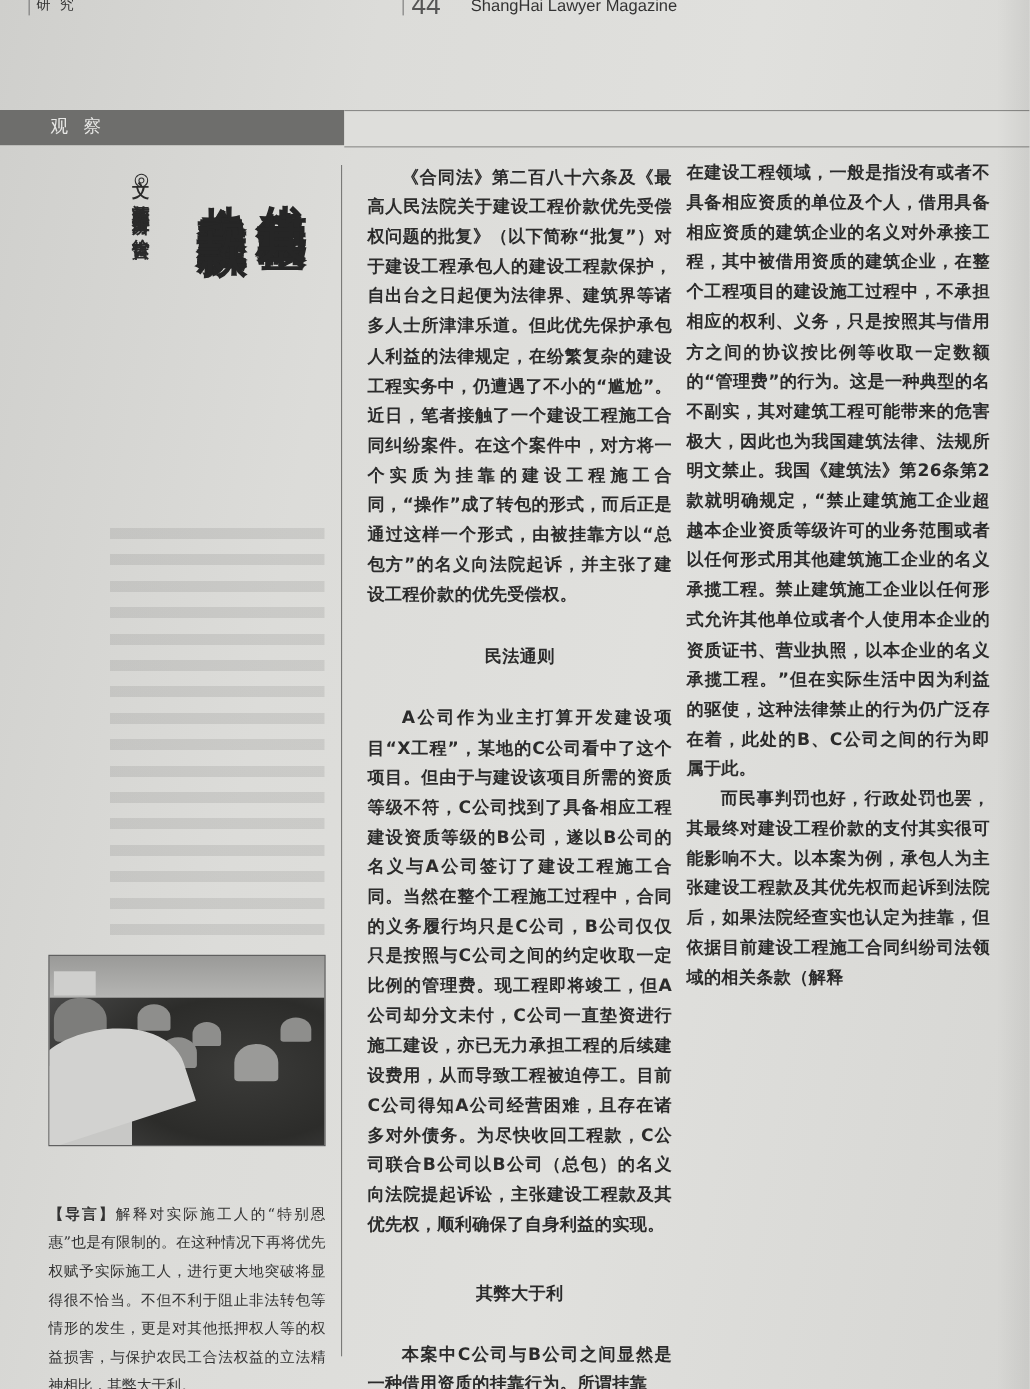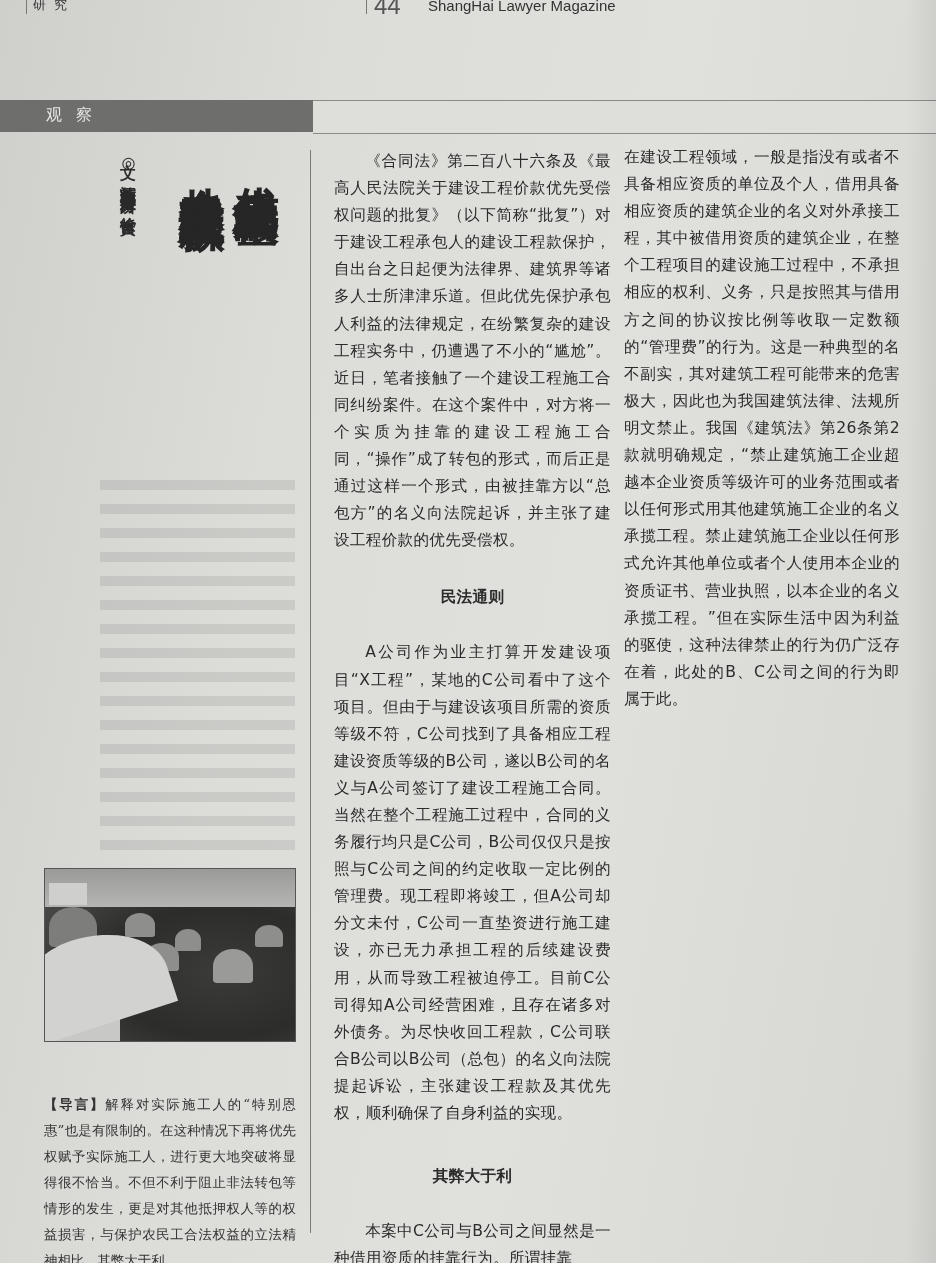--- a/index.html
+++ b/index.html
@@ -45,21 +45,21 @@
   .photo .arm { position:absolute; left:0; top:85px; width:140px; height:90px; background:#d2d2d0; border-radius:40% 60% 0 0; transform:rotate(-18deg); transform-origin:left bottom; }
   .photo .coat { position:absolute; left:0; top:100px; width:75px; height:80px; background:#c8c8c6; }
 
   .caption { position:absolute; left:44px; top:1091px; width:252px; font-family:"DejaVu Serif", "Liberation Serif", serif;
     font-size:13.4px; line-height:26px; color:#333; text-align:justify; }
   .caption .lead { font-weight:bold; }
 
   .column { position:absolute; font-size:15.6px; line-height:27.1px; color:#2b2b2b; text-align:justify; letter-spacing:0.3px; }
   .col-mid { left:334px; top:148px; width:277px; }
   .col-right { left:624px; top:144px; width:276px; }
-  .column p { margin:0; text-indent:2em; }
+  .column p { margin:0; text-indent:2em;font-weight:bold; }
   .column p.noindent { text-indent:0; }
   .column h3 { margin:0; font-size:15.6px; font-weight:bold; text-align:center; line-height:27px; }
   .spacer-s { height:30px; }
   .spacer-m { height:28px; }
   .spacer-l { height:36px; }
 
   .edge-shadow { position:absolute; right:0; top:0; width:30px; height:1263px; background:linear-gradient(90deg, transparent, rgba(0,0,0,0.06)); }
 </style>
 </head>
 <body>
@@ -114,15 +114,16 @@
   <div class="spacer-m"></div>
   <p>A公司作为业主打算开发建设项目“X工程”，某地的C公司看中了这个项目。但由于与建设该项目所需的资质等级不符，C公司找到了具备相应工程建设资质等级的B公司，遂以B公司的名义与A公司签订了建设工程施工合同。当然在整个工程施工过程中，合同的义务履行均只是C公司，B公司仅仅只是按照与C公司之间的约定收取一定比例的管理费。现工程即将竣工，但A公司却分文未付，C公司一直垫资进行施工建设，亦已无力承担工程的后续建设费用，从而导致工程被迫停工。目前C公司得知A公司经营困难，且存在诸多对外债务。为尽快收回工程款，C公司联合B公司以B公司（总包）的名义向法院提起诉讼，主张建设工程款及其优先权，顺利确保了自身利益的实现。</p>
   <div class="spacer-l"></div>
   <h3>其弊大于利</h3>
   <div class="spacer-m"></div>
   <p>本案中C公司与B公司之间显然是一种借用资质的挂靠行为。所谓挂靠</p>
 </div>
 
 <div class="column col-right">
   <p class="noindent">在建设工程领域，一般是指没有或者不具备相应资质的单位及个人，借用具备相应资质的建筑企业的名义对外承接工程，其中被借用资质的建筑企业，在整个工程项目的建设施工过程中，不承担相应的权利、义务，只是按照其与借用方之间的协议按比例等收取一定数额的“管理费”的行为。这是一种典型的名不副实，其对建筑工程可能带来的危害极大，因此也为我国建筑法律、法规所明文禁止。我国《建筑法》第26条第2款就明确规定，“禁止建筑施工企业超越本企业资质等级许可的业务范围或者以任何形式用其他建筑施工企业的名义承揽工程。禁止建筑施工企业以任何形式允许其他单位或者个人使用本企业的资质证书、营业执照，以本企业的名义承揽工程。”但在实际生活中因为利益的驱使，这种法律禁止的行为仍广泛存在着，此处的B、C公司之间的行为即属于此。</p>
+  <p>而民事判罚也好，行政处罚也罢，其最终对建设工程价款的支付其实很可能影响不大。以本案为例，承包人为主张建设工程款及其优先权而起诉到法院后，如果法院经查实也认定为挂靠，但依据目前建设工程施工合同纠纷司法领域的相关条款（解释</p>
 </div>
 
 <div class="edge-shadow"></div>
 
 </body></html>

